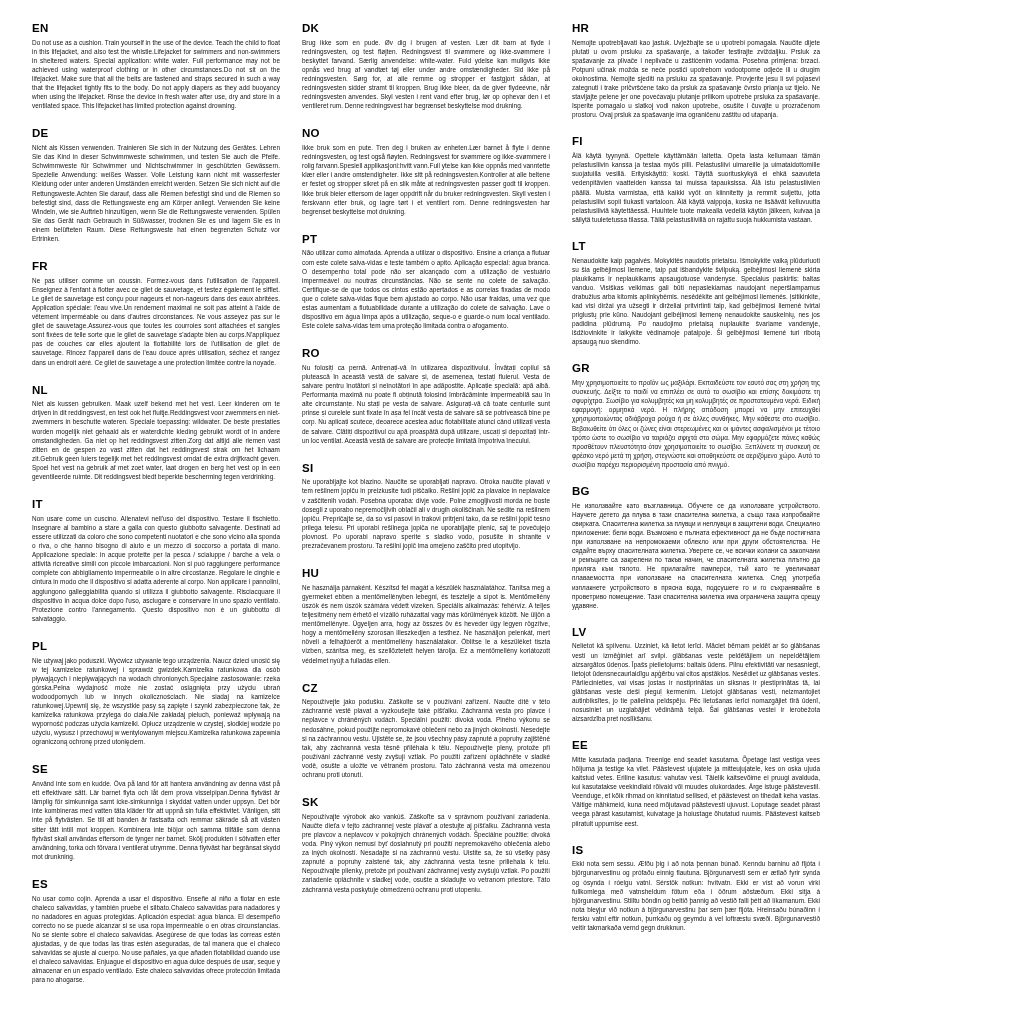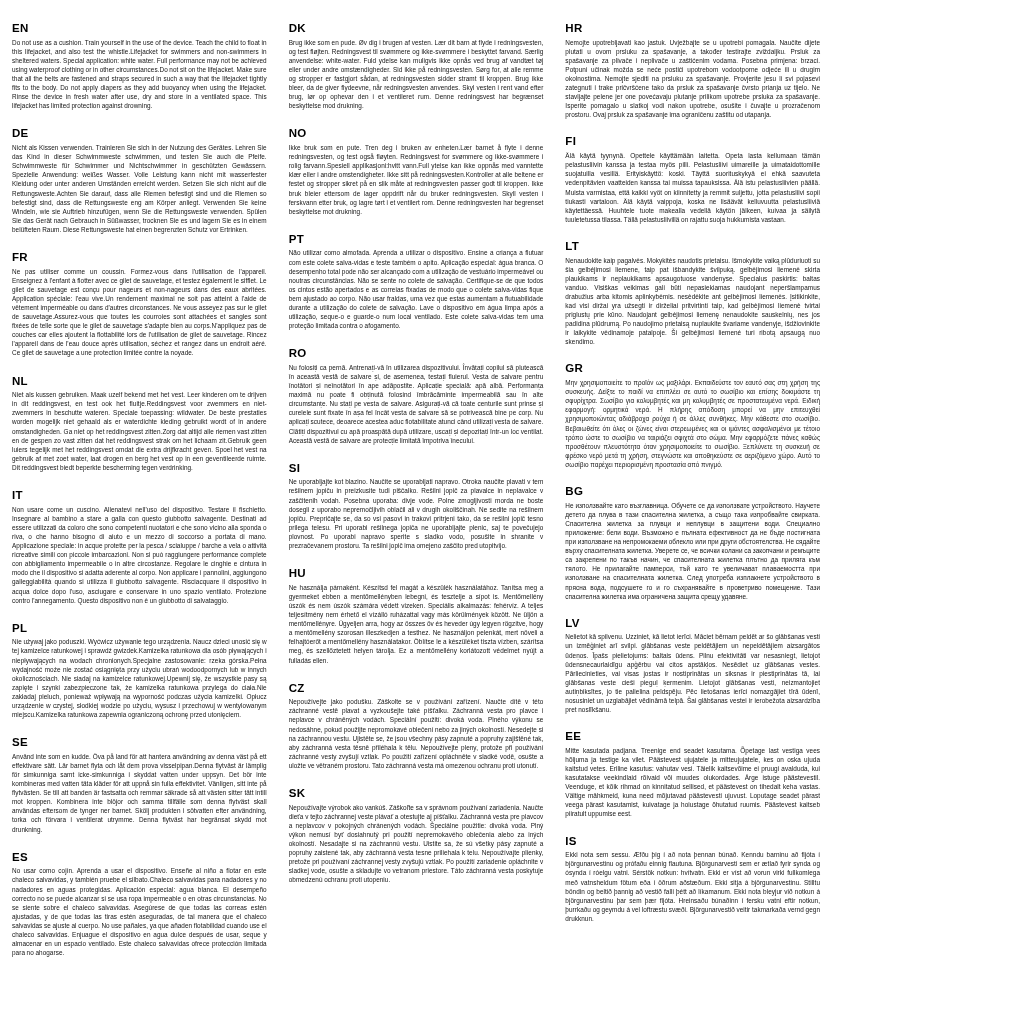--- a/index.html
+++ b/index.html
@@ -11,21 +11,21 @@
     width: 1024px;
     height: 1024px;
     font-family: "Liberation Sans", sans-serif;
     color: #1a1a1a;
     overflow: hidden;
   }
   .page {
     width: 844px;
     height: 1024px;
     box-sizing: border-box;
-    padding: 22px 24px 10px 12px;
+    padding: 22px 24px 10px 32px;
     position: relative;
   }
   .columns {
     display: flex;
     flex-direction: row;
     gap: 22px;
     width: 100%;
   }
   .column {
     flex: 1 1 0;

